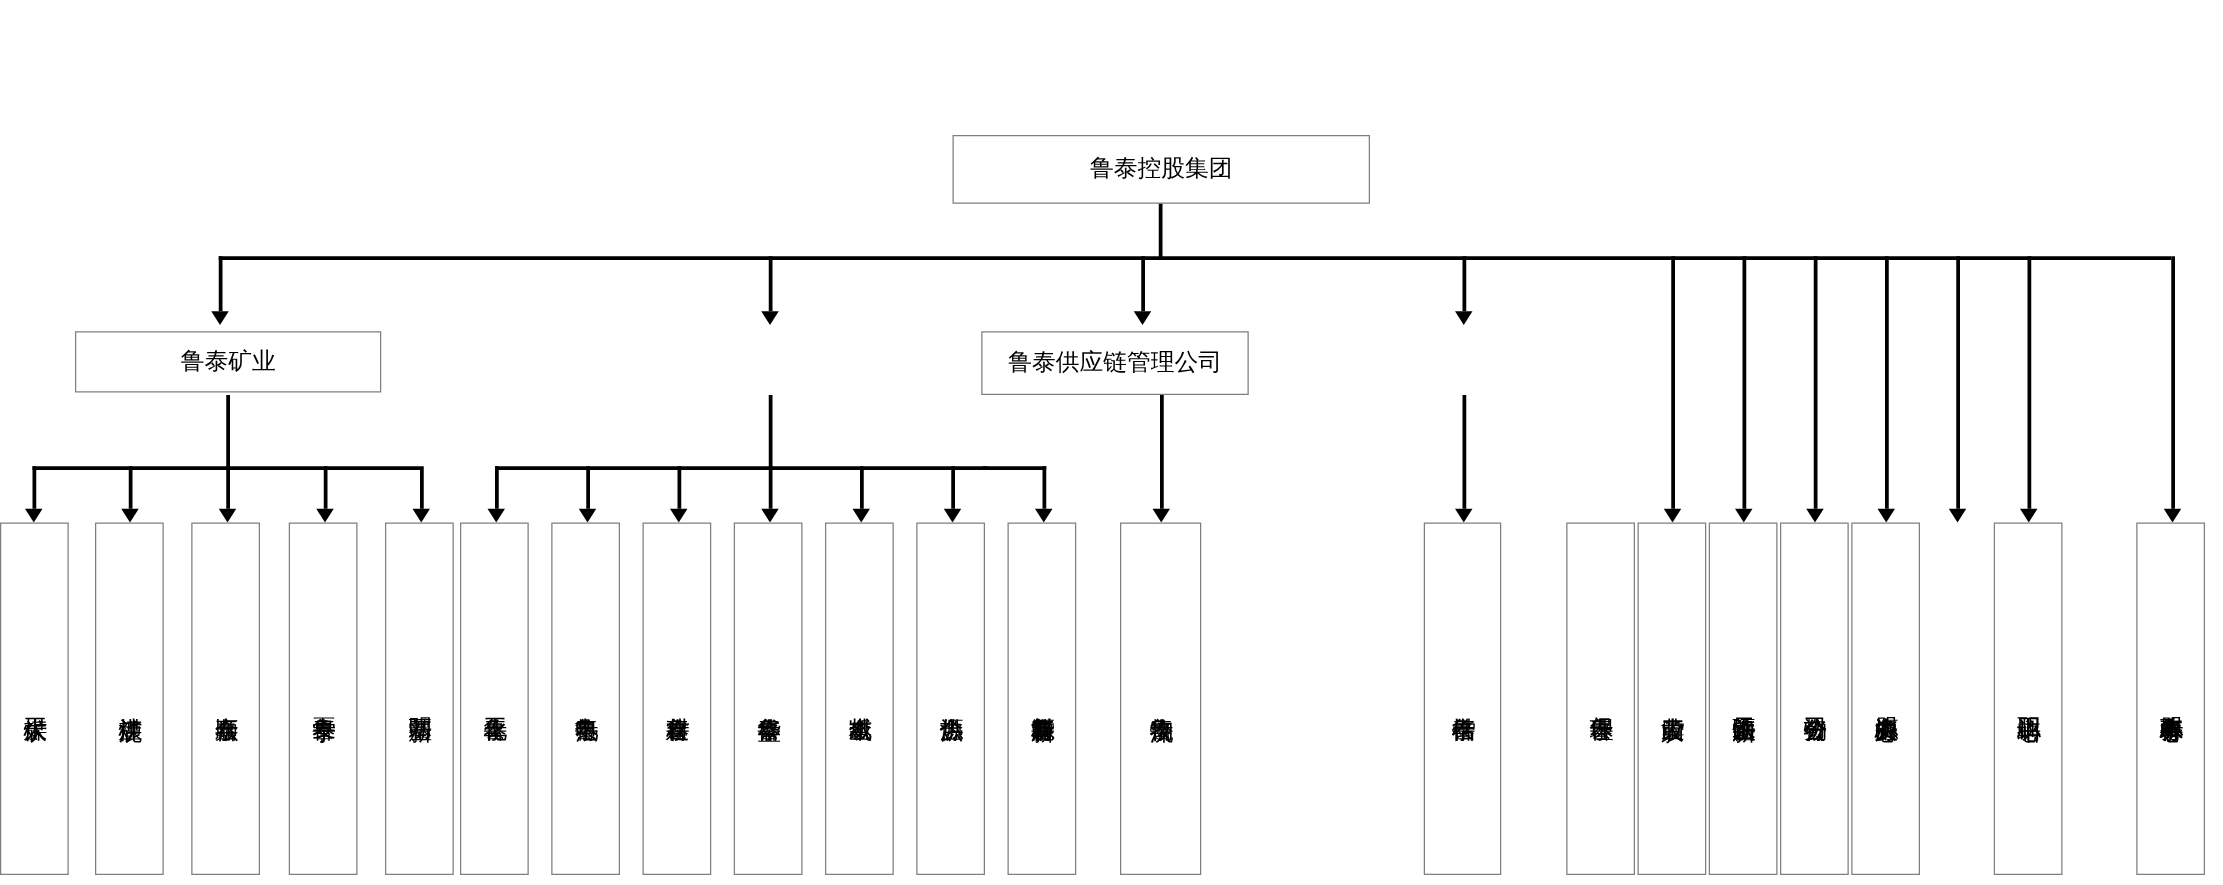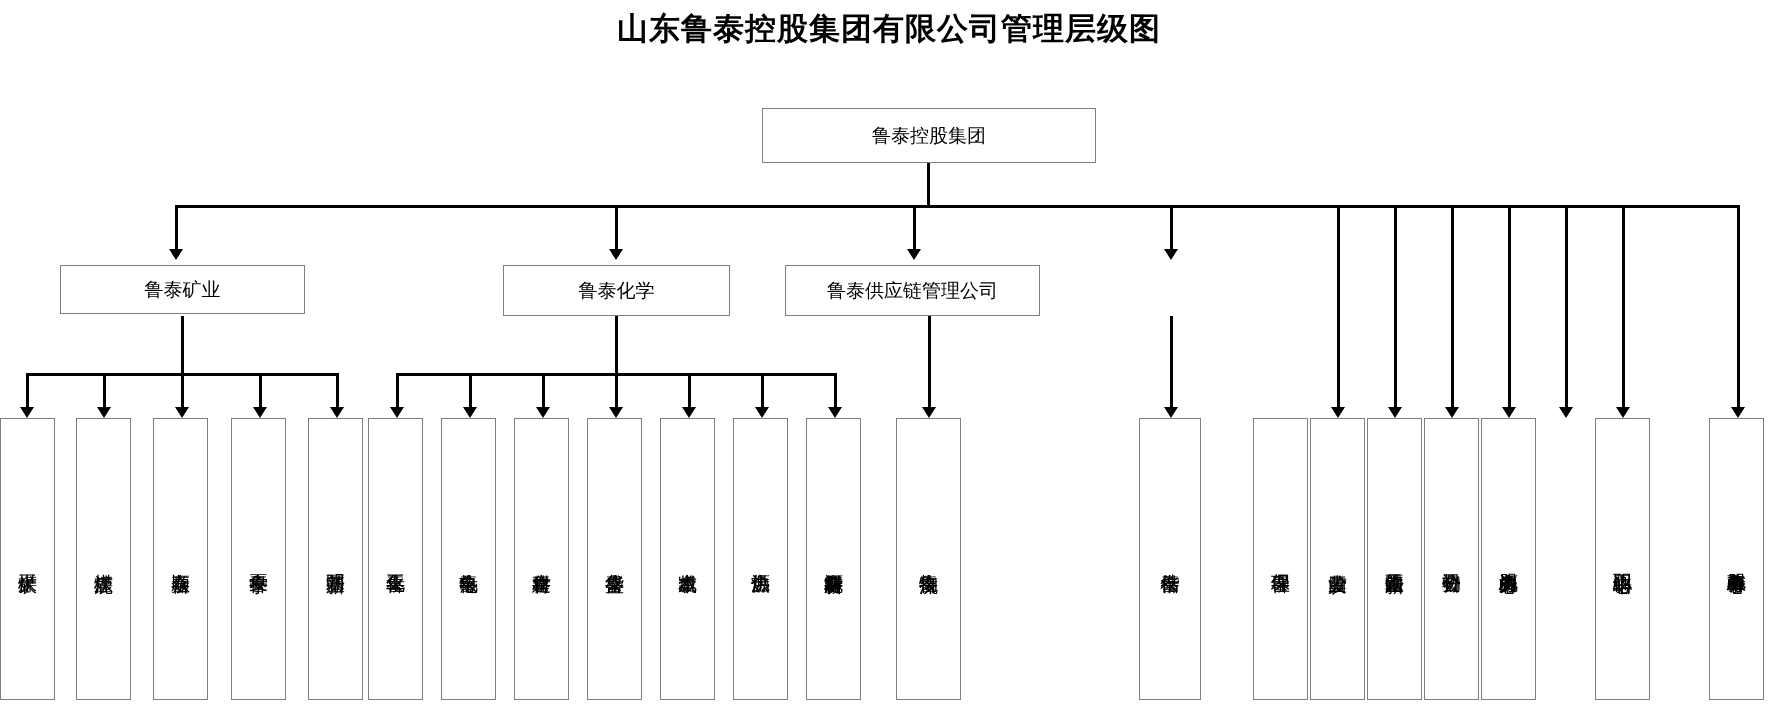--- a/index.html
+++ b/index.html
@@ -75,21 +75,20 @@
     border-left: 7px solid transparent;
     border-right: 7px solid transparent;
     border-top: 11px solid #000000;
   }
 </style>
 </head>
 <body>
 
 <div id="canvas">
 
-  <div class="chart-title">山东鲁泰控股集团有限公司管理层级图</div>
 
   <div class="node horiz" style="left:762px; top:108px; width:334px; height:55px;">
     <span>鲁泰控股集团</span>
   </div>
 
   <div class="vline" style="left:927px; top:163px; height:45px;"></div>
 
   <div class="hline" style="left:175px; top:205px; width:1562px;"></div>
 
   <div class="vline" style="left:175px; top:205px; height:44px;"></div>
@@ -122,25 +121,22 @@
   <div class="vline" style="left:1622px; top:205px; height:202px;"></div>
   <div class="arrow" style="left:1616px; top:407px;"></div>
 
   <div class="vline" style="left:1737px; top:205px; height:202px;"></div>
   <div class="arrow" style="left:1731px; top:407px;"></div>
 
   <div class="node horiz" style="left:60px; top:265px; width:245px; height:49px;">
     <span>鲁泰矿业</span>
   </div>
 
-  <div class="node horiz" style="left:503px; top:265px; width:227px; height:51px;">
-    <span>鲁泰化学</span>
-  </div>
-
-  <div class="node horiz" style="left:785px; top:265px; width:255px; height:51px;">
+
+  <div class="node horiz" style="left:785px; top:265px; width:214px; height:51px;">
     <span>鲁泰供应链管理公司</span>
   </div>
 
 
   <div class="vline" style="left:181px; top:316px; height:59px;"></div>
   <div class="hline" style="left:26px; top:373px; width:310px;"></div>
 
   <div class="vline" style="left:26px; top:373px; height:34px;"></div>
   <div class="arrow" style="left:20px; top:407px;"></div>
 

